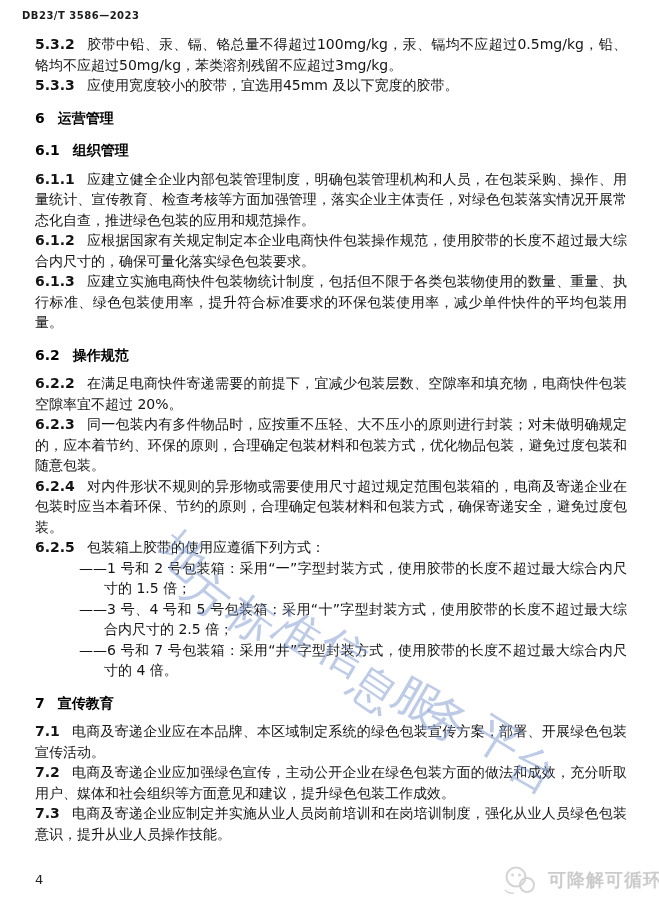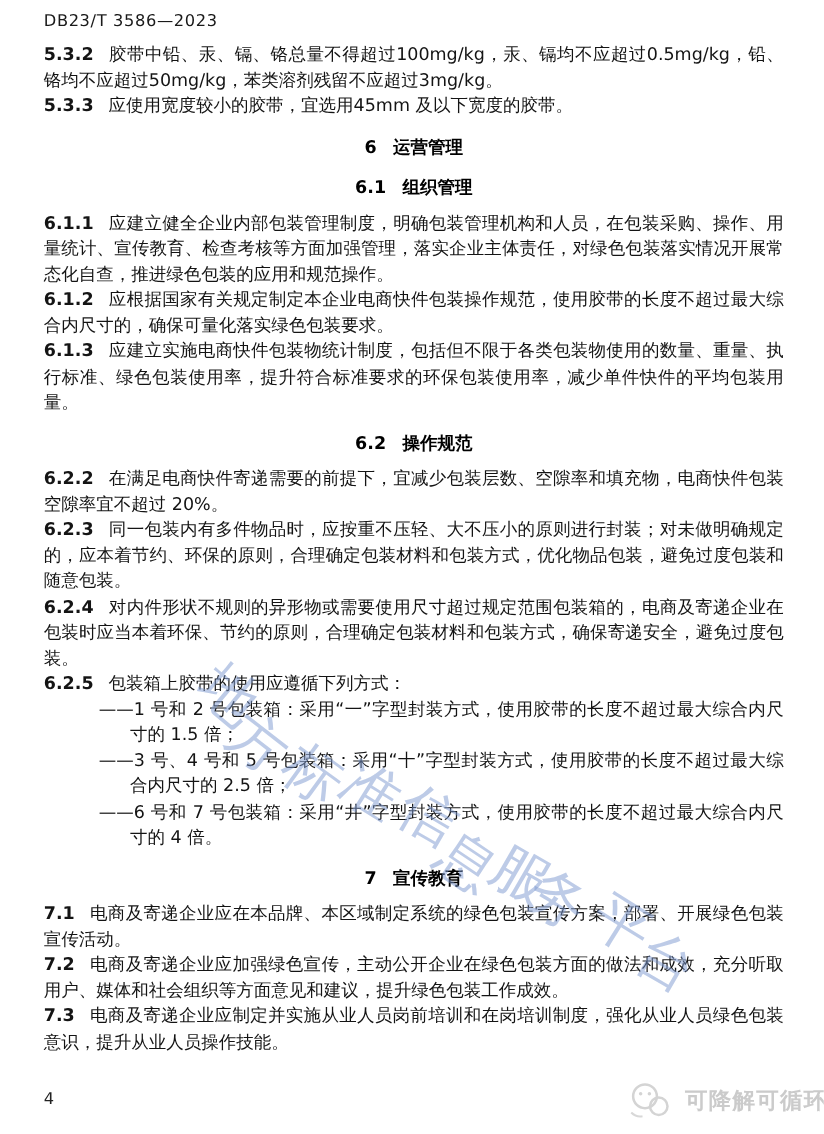--- a/index.html
+++ b/index.html
@@ -6,30 +6,30 @@
   body{
     width:659px;height:907px;
     background:#ffffff;
     overflow:hidden;
     position:relative;
     font-family:"DejaVu Sans","Liberation Sans",sans-serif;
     color:#141414;
   }
   .page{position:absolute;inset:0;background:#fff;}
   .doc-header{
-    position:absolute;left:35px;top:10px;
-    font-size:13px;font-weight:normal;letter-spacing:0.5px;color:#1a1a1a;
+    position:absolute;left:22px;top:10px;
+    font-size:10px;font-weight:bold;letter-spacing:0.5px;color:#1a1a1a;
   }
   .content{
     position:absolute;left:35px;top:34px;width:592px;
     font-size:14px;line-height:20.5px;
   }
   .clause{text-align:justify;margin:0;}
   .clause .num{font-weight:bold;padding-right:12px;white-space:nowrap;}
-  .heading{font-weight:bold;font-size:14px;margin:12px 0 8px 0;color:#000;text-align:center;}
+  .heading{font-weight:bold;font-size:14px;margin:12px 0 8px 0;color:#000;}
   .heading .num{padding-right:13px;}
   .dash-item{
     text-align:justify;
     margin-left:44px;
     padding-left:25px;
     text-indent:-25px;
   }
   
   .wm-char{
     position:absolute;

